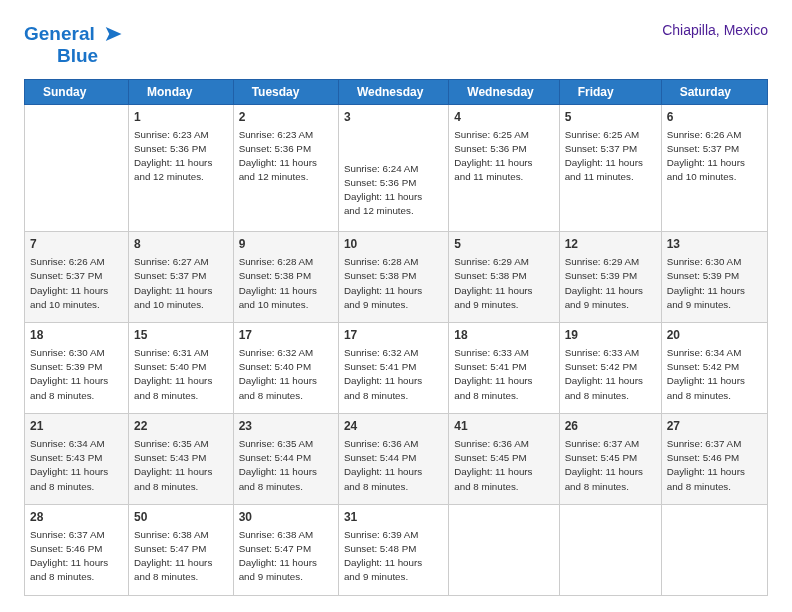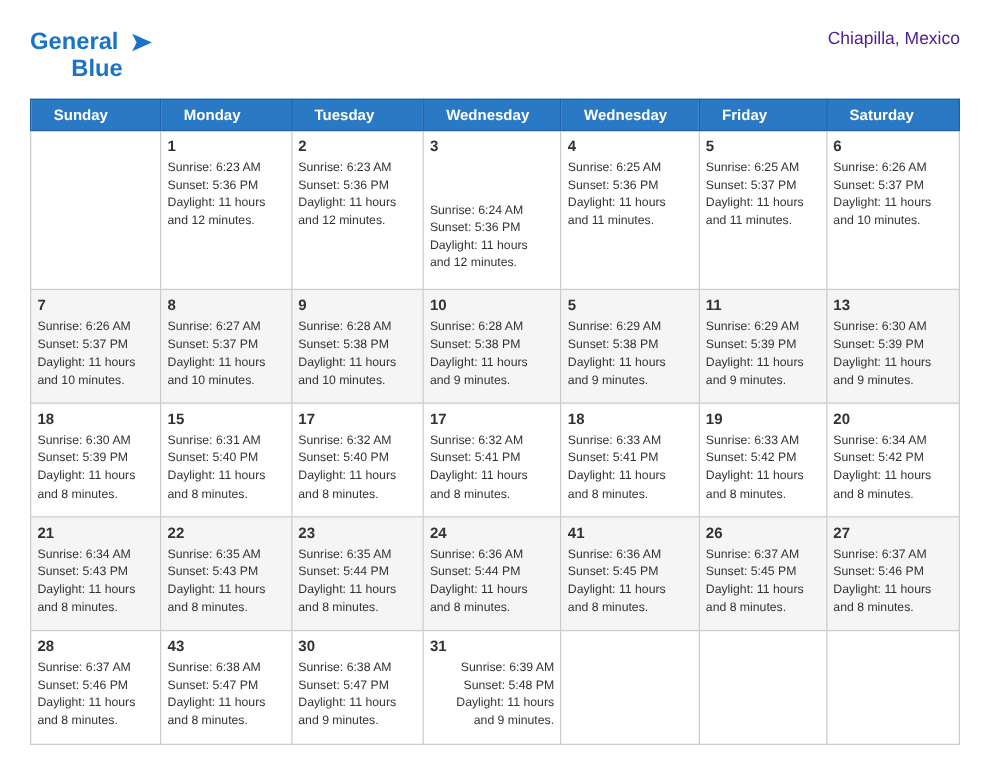--- a/index.html
+++ b/index.html
@@ -201,21 +201,21 @@
 and 9 minutes.</div>
           </td>
           <td>
             <span class="day-number">5</span>
             <div class="cell-info" style="white-space: pre-line;">Sunrise: 6:29 AM
 Sunset: 5:38 PM
 Daylight: 11 hours
 and 9 minutes.</div>
           </td>
           <td>
-            <span class="day-number">11</span>
+            <span class="day-number">12</span>
             <div class="cell-info" style="white-space: pre-line;">Sunrise: 6:29 AM
 Sunset: 5:39 PM
 Daylight: 11 hours
 and 9 minutes.</div>
           </td>
           <td>
             <span class="day-number">13</span>
             <div class="cell-info" style="white-space: pre-line;">Sunrise: 6:30 AM
 Sunset: 5:39 PM
 Daylight: 11 hours
@@ -326,36 +326,36 @@
         </tr>
         <tr>
           <td>
             <span class="day-number">28</span>
             <div class="cell-info" style="white-space: pre-line;">Sunrise: 6:37 AM
 Sunset: 5:46 PM
 Daylight: 11 hours
 and 8 minutes.</div>
           </td>
           <td>
-            <span class="day-number">43</span>
+            <span class="day-number">50</span>
             <div class="cell-info" style="white-space: pre-line;">Sunrise: 6:38 AM
 Sunset: 5:47 PM
 Daylight: 11 hours
 and 8 minutes.</div>
           </td>
           <td>
             <span class="day-number">30</span>
             <div class="cell-info" style="white-space: pre-line;">Sunrise: 6:38 AM
 Sunset: 5:47 PM
 Daylight: 11 hours
 and 9 minutes.</div>
           </td>
           <td>
             <span class="day-number">31</span>
-            <div class="cell-info" style="white-space: pre-line; text-align: right;">Sunrise: 6:39 AM
+            <div class="cell-info" style="white-space: pre-line;">Sunrise: 6:39 AM
 Sunset: 5:48 PM
 Daylight: 11 hours
 and 9 minutes.</div>
           </td>
           <td class="empty"></td>
           <td class="empty"></td>
           <td class="empty"></td>
         </tr>
       </tbody>
   </table>

